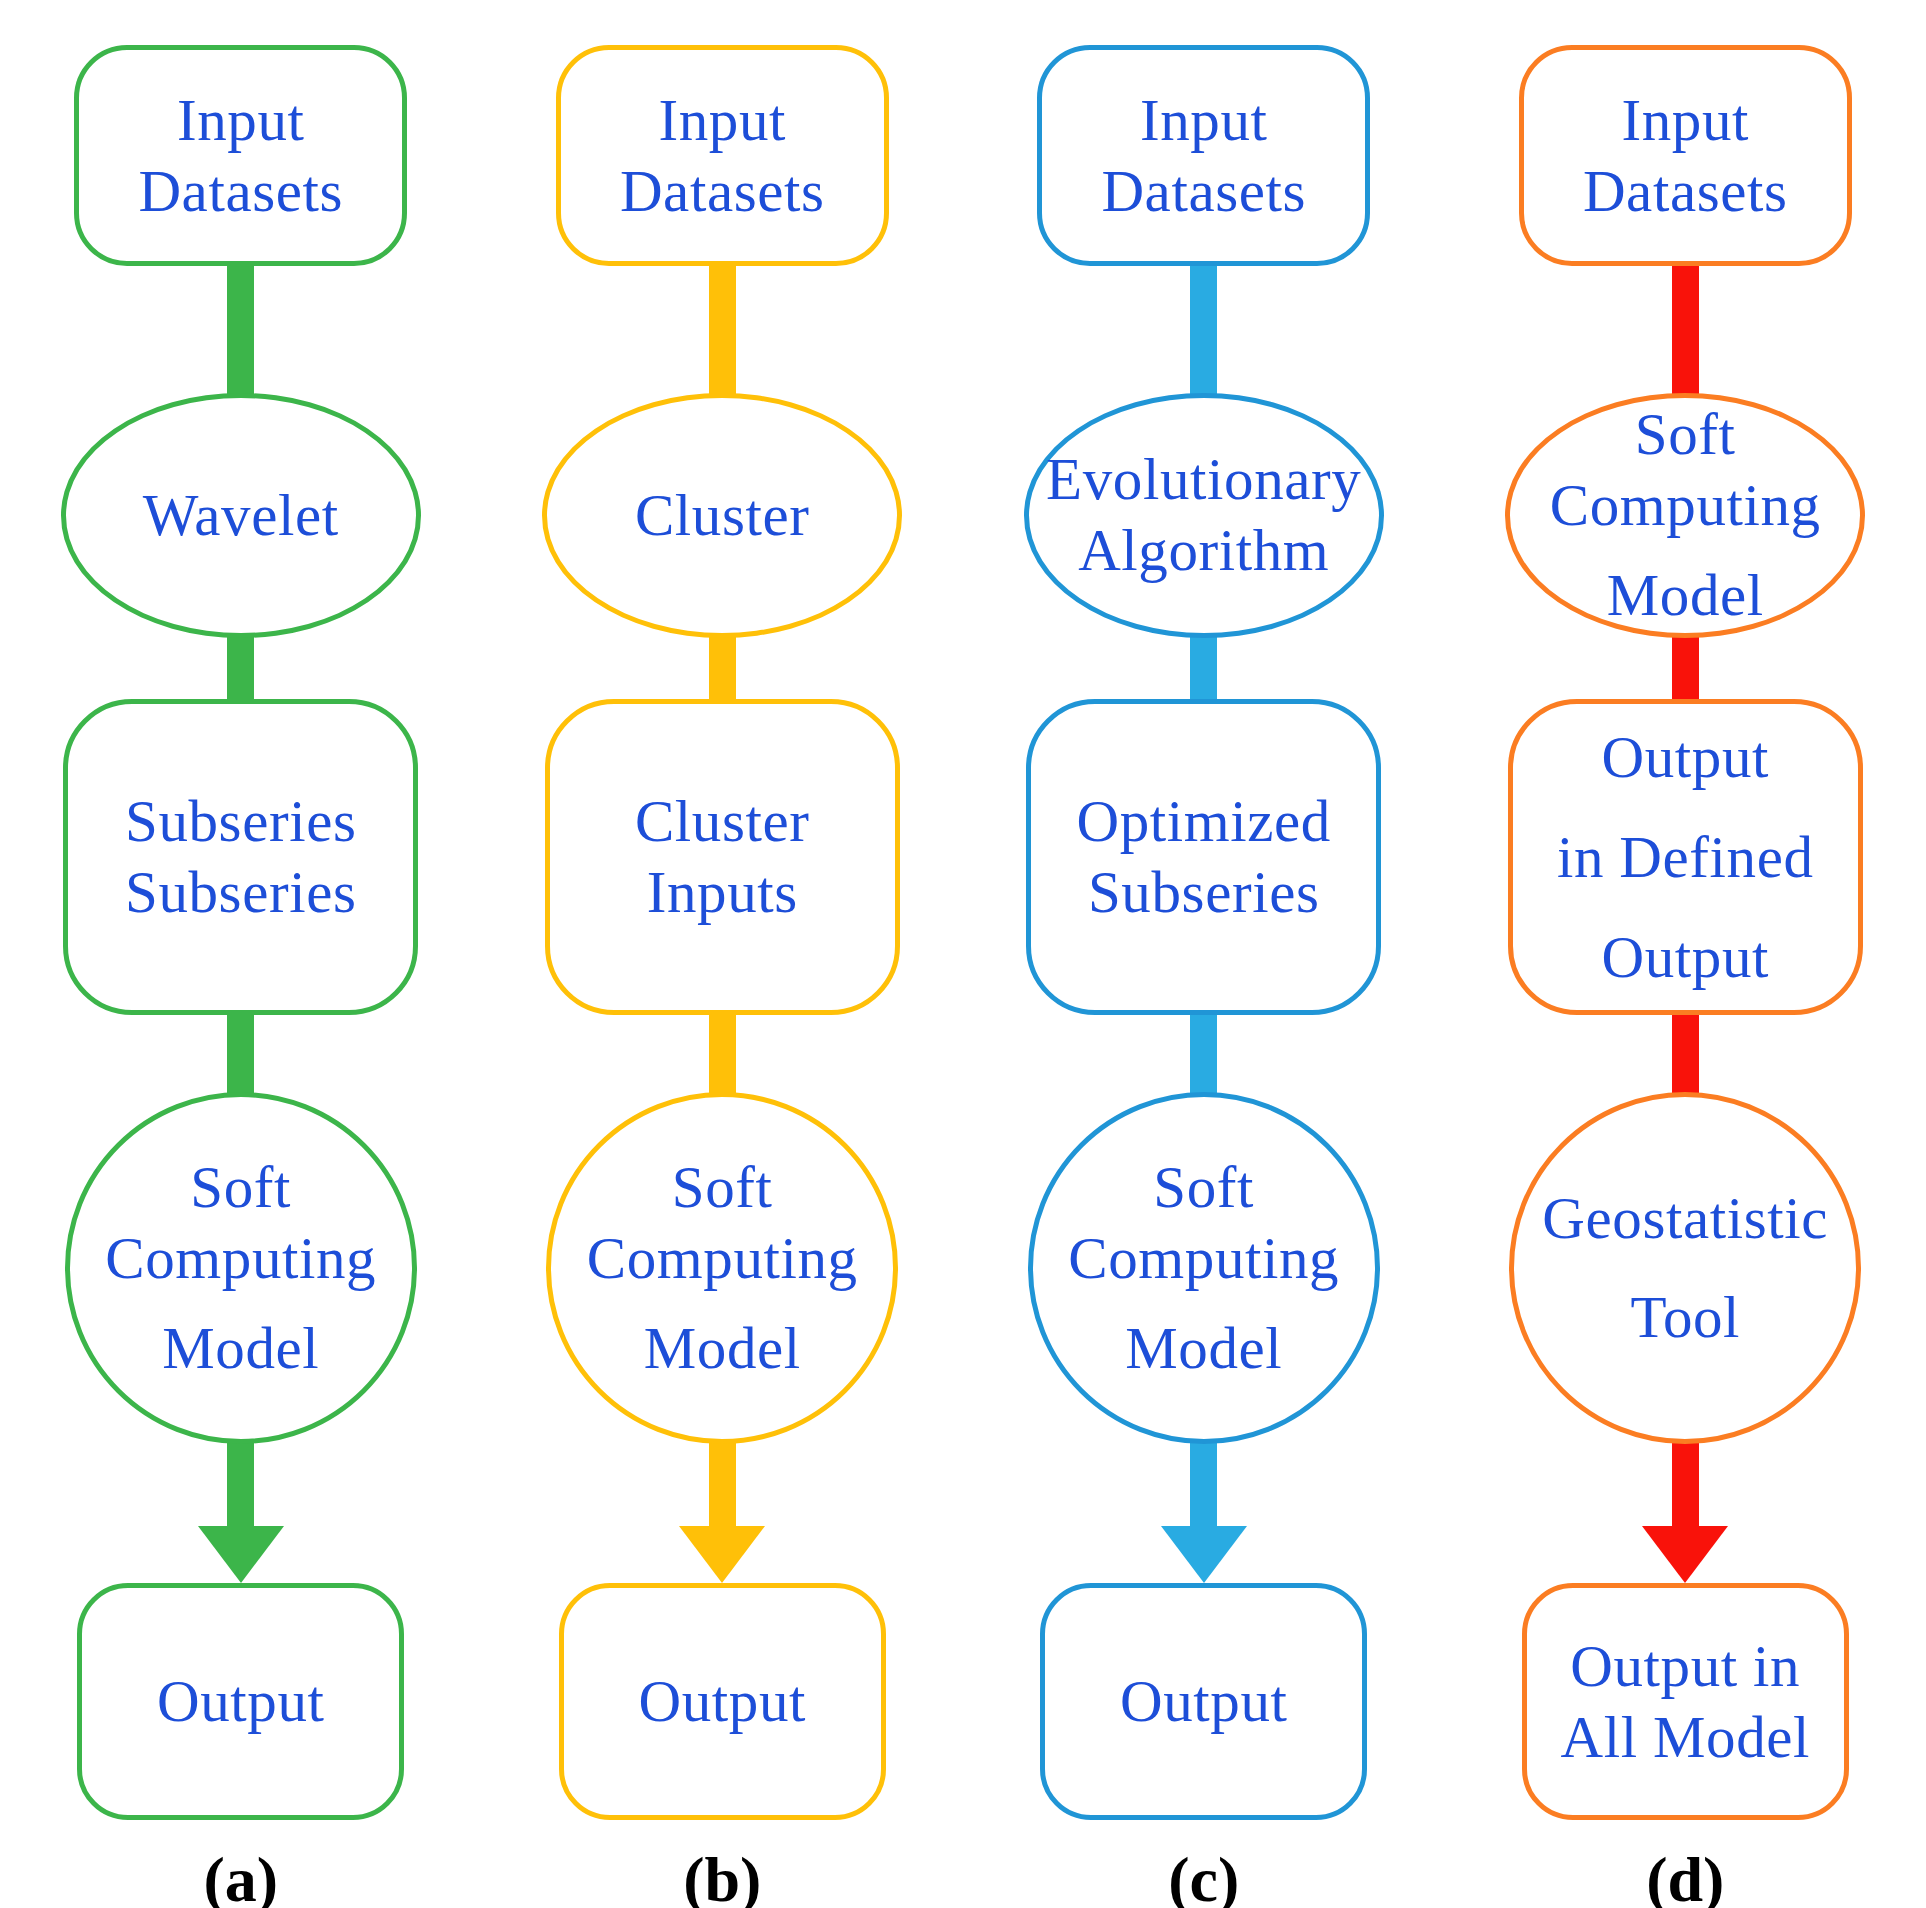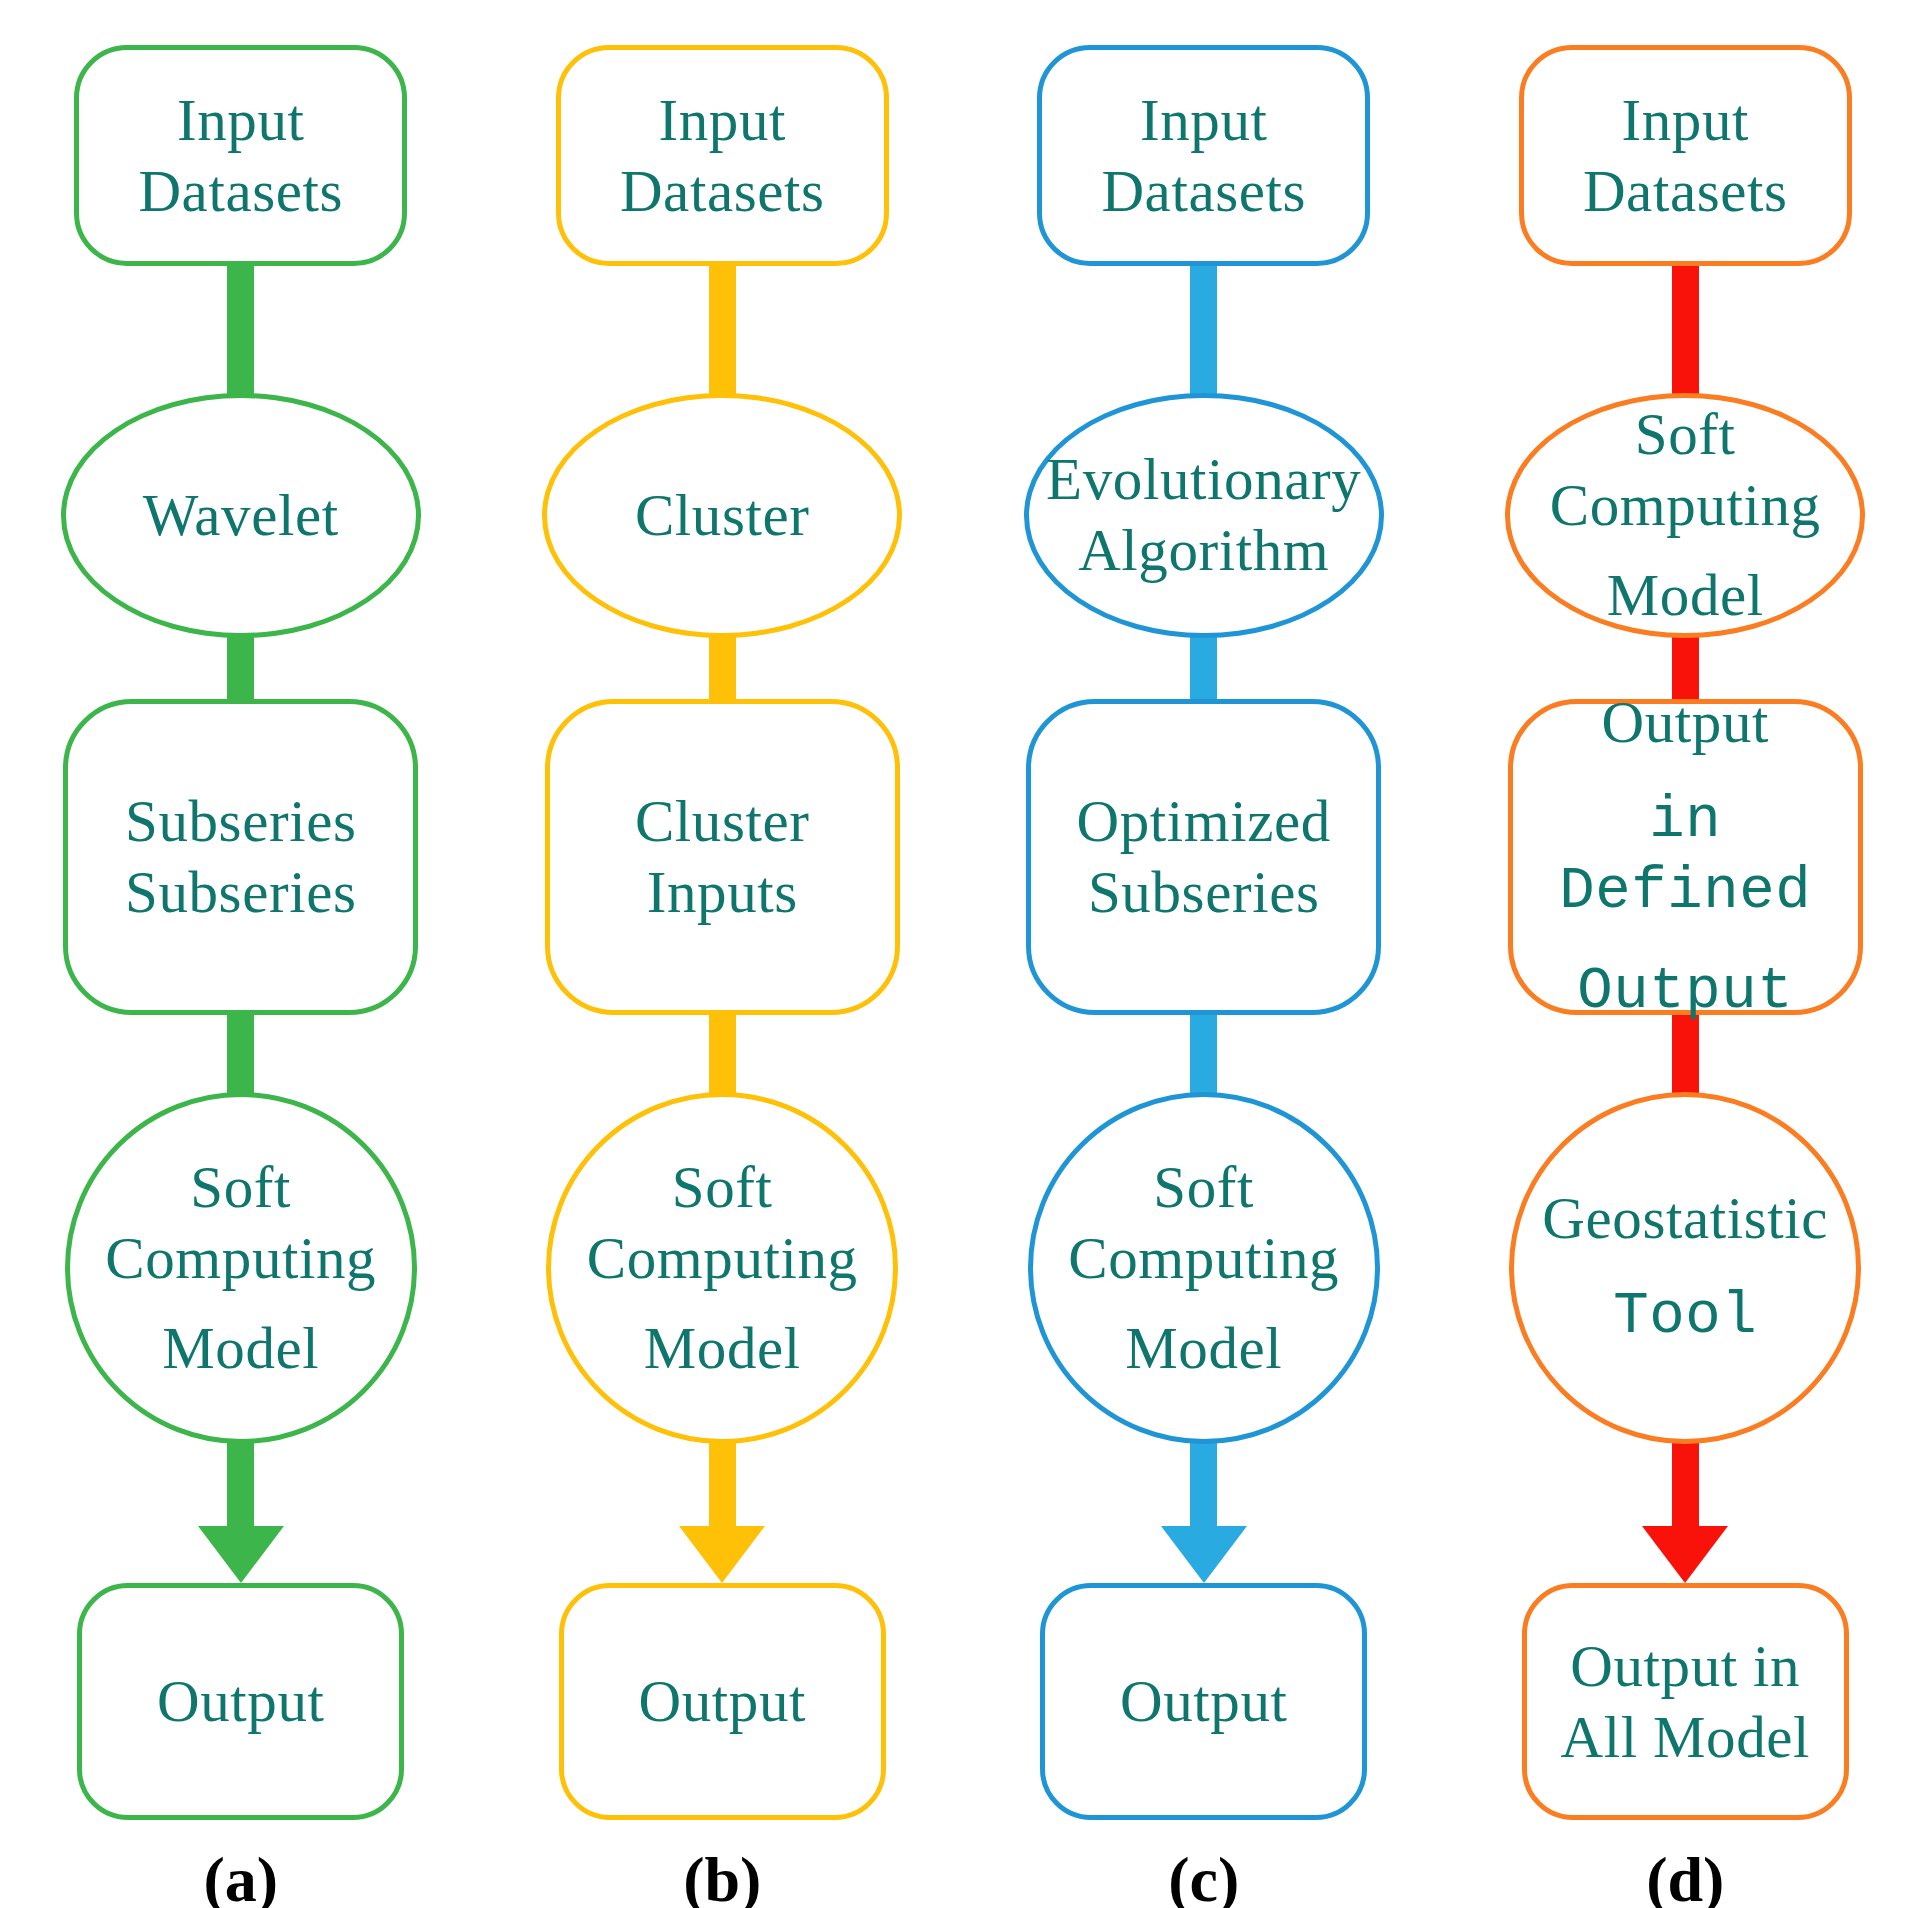--- a/index.html
+++ b/index.html
@@ -28,27 +28,27 @@
     border: 5.5px solid var(--stroke);
     box-sizing: border-box;
     display: flex;
     align-items: center;
     justify-content: center;
     flex: 0 0 auto;
   }
   .node-text {
     font-size: 59px;
     line-height: 1.2;
-    color: #0f766e;
+    color: #1d4ed8;
     text-align: center;
     letter-spacing: 0.6px;
   }
   .line { display: block; }
   .gap-above { margin-top: 19px; }
-  .spread .line + .line { margin-top: 29px; font-family: Liberation Mono, monospace; }
+  .spread .line + .line { margin-top: 29px; }
   .box1 { width: 333px; height: 221px; border-radius: 53px; }
   .ellipse { width: 360px; height: 245px; border-radius: 50%; }
   .box2 { width: 355px; height: 316px; border-radius: 69px; }
   .circle { width: 352px; height: 352px; border-radius: 50%; }
   .box3 { width: 327px; height: 237px; border-radius: 51px; }
   .conn {
     width: 27px;
     background: var(--conn);
     z-index: 0;
     margin: -6.7px 0;

